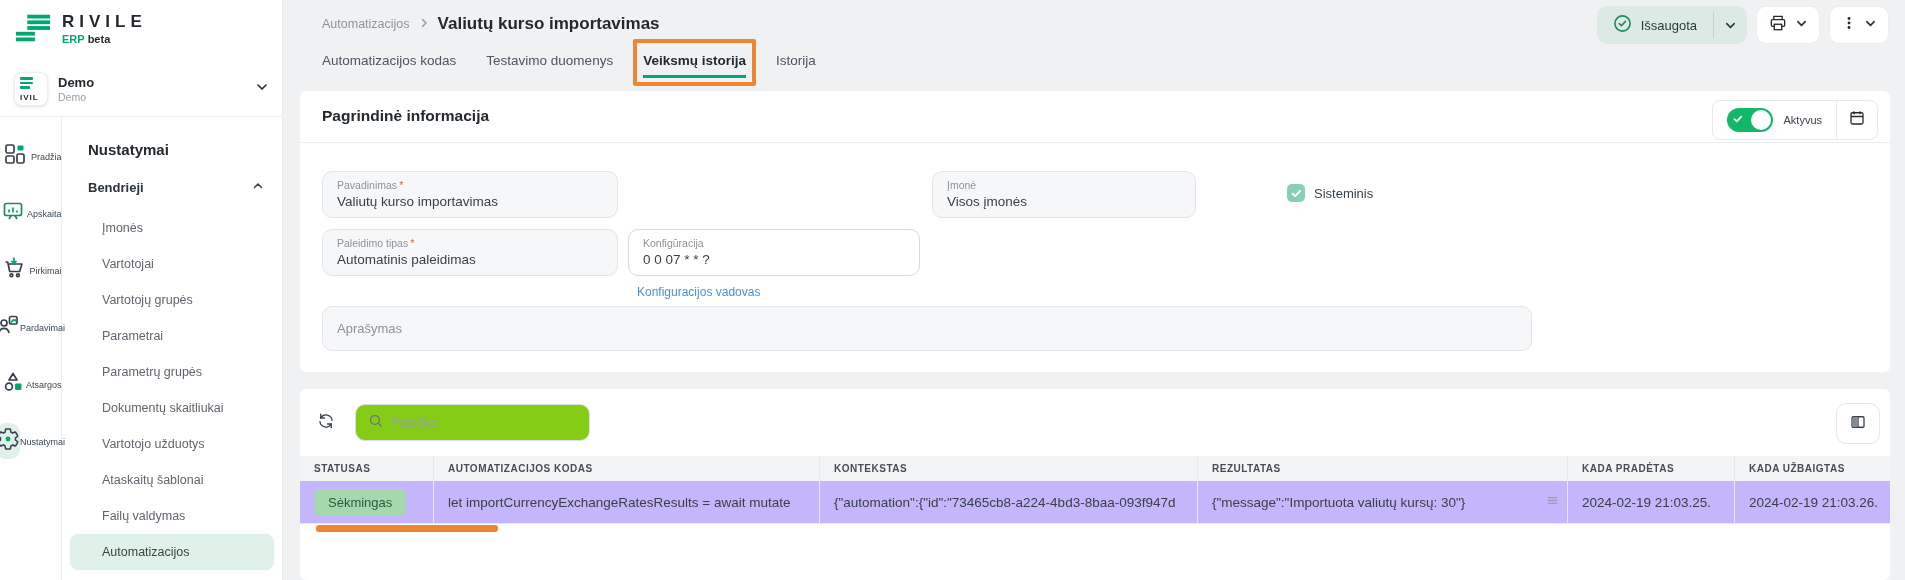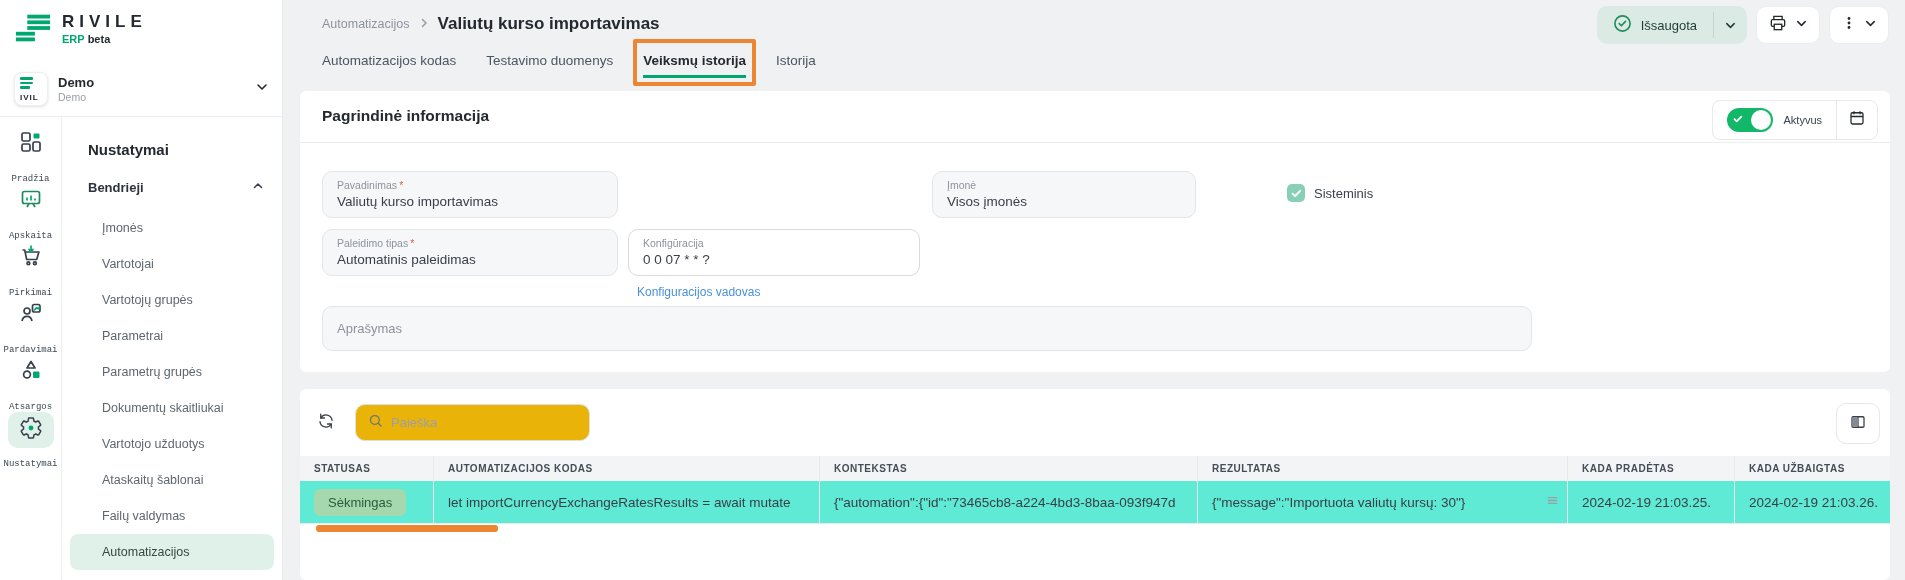--- a/index.html
+++ b/index.html
@@ -18,21 +18,21 @@
   .ws-avatar { width:34px; height:34px; border-radius:8px; border:1px solid #EDEEF0; box-shadow:0 1px 3px rgba(0,0,0,.12); background:#fff; display:flex; flex-direction:column; justify-content:flex-start; padding:4px 5px 2px; overflow:hidden; }
   .ws-avatar .bar { height:2.5px; background:#00A76E; border-radius:1px; margin-bottom:2px; width:60%; }
   .ws-avatar .bar.b2 { width:60%; } .ws-avatar .bar.b3 { width:45%; }
   .ws-avatar .av-text { font-size:8px; font-weight:bold; color:#23292F; letter-spacing:1px; margin-top:2px; }
   .ws-texts { margin-left:10px; flex:1; }
   .ws-name { font-size:13px; font-weight:bold; color:#23292F; }
   .ws-sub { font-size:10.5px; color:#9AA0A8; margin-top:1px; }
   .sidebar-divider { position:absolute; left:0; top:116px; width:283px; height:1px; background:#ECEEF0; }
 
   .rail { position:absolute; left:0; top:117px; width:62px; bottom:0; border-right:1px solid #ECEEF0; display:flex; flex-direction:column; align-items:center; padding-top:10px; }
-  .rail-item { width:62px; height:57px; display:flex; flex-direction:column; align-items:center; justify-content:space-between; cursor:pointer;font-family:Liberation Mono, monospace; }
+  .rail-item { width:62px; height:57px; display:flex; flex-direction:row; align-items:center; justify-content:center; cursor:pointer; }
   .rail-icon-wrap { width:40px; height:34px; display:flex; align-items:center; justify-content:center; border-radius:10px; }
   .rail-item.active .rail-icon-wrap { background:#DFF1E9; width:46px; height:36px; }
   .rail-label { font-size:9px; color:#3B4752; margin-top:3px; }
 
   .menu { position:absolute; left:62px; top:117px; right:0; bottom:0; }
   .menu-heading { font-size:15px; font-weight:bold; color:#23292F; padding:24px 0 0 26px; }
   .menu-group { display:flex; align-items:center; padding:20px 18px 0 26px; cursor:pointer; }
   .menu-group-label { font-size:13px; font-weight:bold; color:#2C333D; flex:1; }
   .menu-list { margin-top:14px; }
   .menu-item { height:36px; display:flex; align-items:center; padding-left:40px; font-size:12.5px; color:#5F6670; cursor:pointer; }
@@ -88,28 +88,28 @@
   .checkbox-label { font-size:13px; color:#39424D; }
 
   .config-link { position:absolute; left:337px; top:194px; font-size:12px; color:#4A90D9; cursor:pointer; }
   .f-desc { position:absolute; left:22px; top:215px; width:1210px; height:45px; background:#F6F7F8; border:1px solid #E4E5E8; border-radius:10px; display:flex; align-items:center; padding-left:14px; cursor:text; }
   .f-desc .flabel { font-size:13px; }
 
   
   .card2 { left:17px; top:389px; width:1590px; height:191px; overflow:hidden; }
   .tbl-toolbar { position:absolute; left:0; top:0; width:100%; height:67px; }
   .refresh-btn { position:absolute; left:12px; top:20px; width:28px; height:28px; display:flex; align-items:center; justify-content:center; cursor:pointer; }
-  .search-box { position:absolute; left:55px; top:15px; width:235px; height:37px; border:1px solid #DCDEE1; border-radius:10px; background:#eab308; display:flex; align-items:center; padding:0 12px; gap:8px; }
+  .search-box { position:absolute; left:55px; top:15px; width:235px; height:37px; border:1px solid #DCDEE1; border-radius:10px; background:#84cc16; display:flex; align-items:center; padding:0 12px; gap:8px; }
   .search-box input { border:none; outline:none; flex:1; font-size:13px; color:#3A4049; font-family:"Liberation Sans",sans-serif; background:transparent; }
   .search-box input::placeholder { color:#9AA0A8; }
   .col-btn { position:absolute; right:10px; top:14px; width:44px; height:41px; border:1px solid #E6E7E9; border-radius:10px; background:#fff; display:flex; align-items:center; justify-content:center; cursor:pointer; }
 
   .tbl-header { position:absolute; left:0; top:67px; width:100%; height:25px; background:#F3F4F6; display:flex; }
   .th { font-size:10px; font-weight:bold; letter-spacing:.5px; color:#464D57; display:flex; align-items:center; padding-left:14px; border-right:1px solid #E7E9EB; overflow:hidden; white-space:nowrap; }
-  .tbl-row { position:absolute; left:0; top:92px; width:100%; height:43px; display:flex; border-bottom:1px solid #E7E9EB; background:#5eead4; cursor:pointer; }
+  .tbl-row { position:absolute; left:0; top:92px; width:100%; height:43px; display:flex; border-bottom:1px solid #E7E9EB; background:#c4b5fd; cursor:pointer; }
   .td { display:flex; align-items:center; padding-left:14px; border-right:1px solid #E7E9EB; font-size:13.5px; color:#3A4049; overflow:hidden; white-space:nowrap; position:relative; }
   .th:last-child, .td:last-child { border-right:none; }
   .c0 { width:134px; } .c1 { width:386px; } .c2 { width:378px; } .c3 { width:370px; } .c4 { width:167px; } .c5 { width:155px; }
   .badge { background:#A6D8AE; color:#275D38; font-size:13px; padding:6px 14px; border-radius:6px; white-space:nowrap; }
   .cell-menu-icon { position:absolute; right:8px; top:50%; transform:translateY(-50%); cursor:pointer; }
   .annotation-underline { position:absolute; left:16px; top:136px; width:182px; height:7px; background:#EC8633; border-radius:3px; pointer-events:none; }
 </style>
 </head>
 <body>
 

